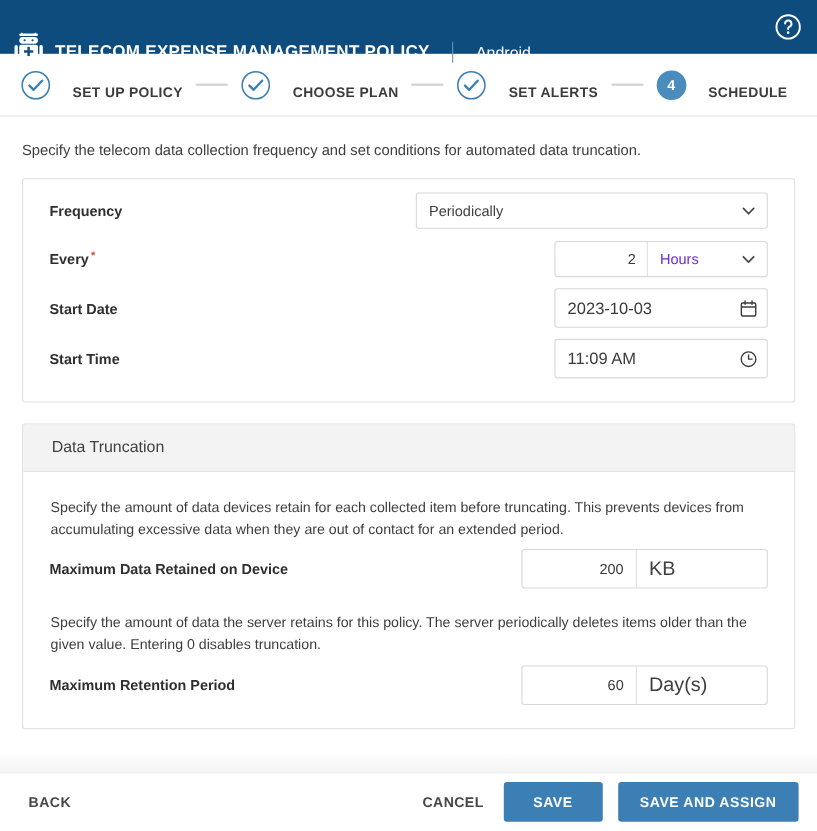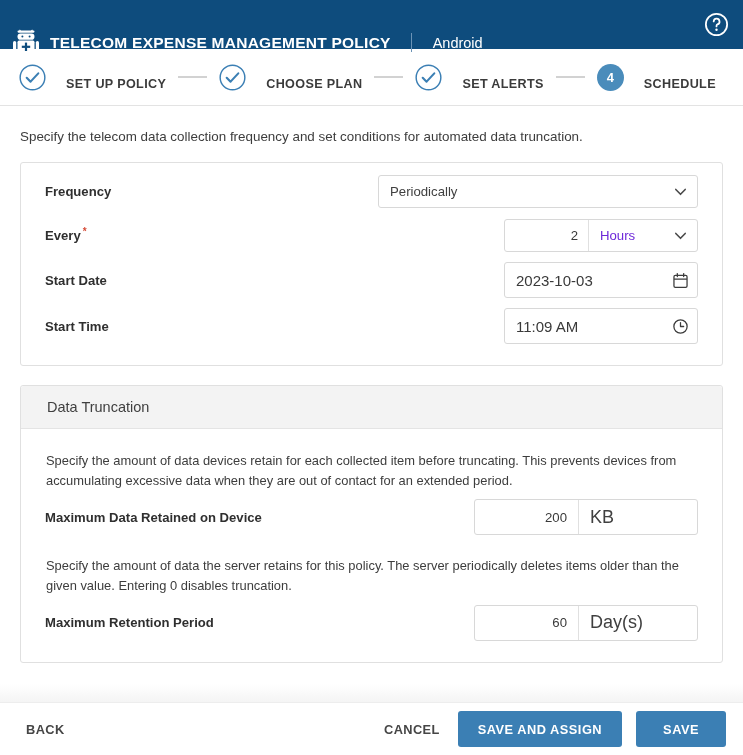--- a/index.html
+++ b/index.html
@@ -21,21 +21,21 @@
   
   .topbar {
     height: 49px;
     background: #0e4c7d;
     display: flex;
     align-items: center;
     padding: 0 14px 0 13px;
   }
   .topbar-left {
     display: flex;
-    align-items: center;
+    align-items: flex-end;
     gap: 11px;
     flex: 1;
     min-width: 0;
     margin-top: 36px;
   }
   .android-icon { width: 26px; height: 28px; flex: 0 0 auto; display:block; }
   .topbar-title {
     color: #ffffff;
     font-size: 15.5px;
     font-weight: bold;
@@ -430,15 +430,15 @@
   </div>
 
 </div>
 
 <div class="fade"></div>
 
 <div class="footer">
   <button class="btn-text">BACK</button>
   <div class="spacer"></div>
   <button class="btn-text">CANCEL</button>
+  <button class="btn-primary btn-save">SAVE</button>
   <button class="btn-primary">SAVE AND ASSIGN</button>
-  <button class="btn-primary btn-save">SAVE</button>
 </div>
 
 </body></html>

